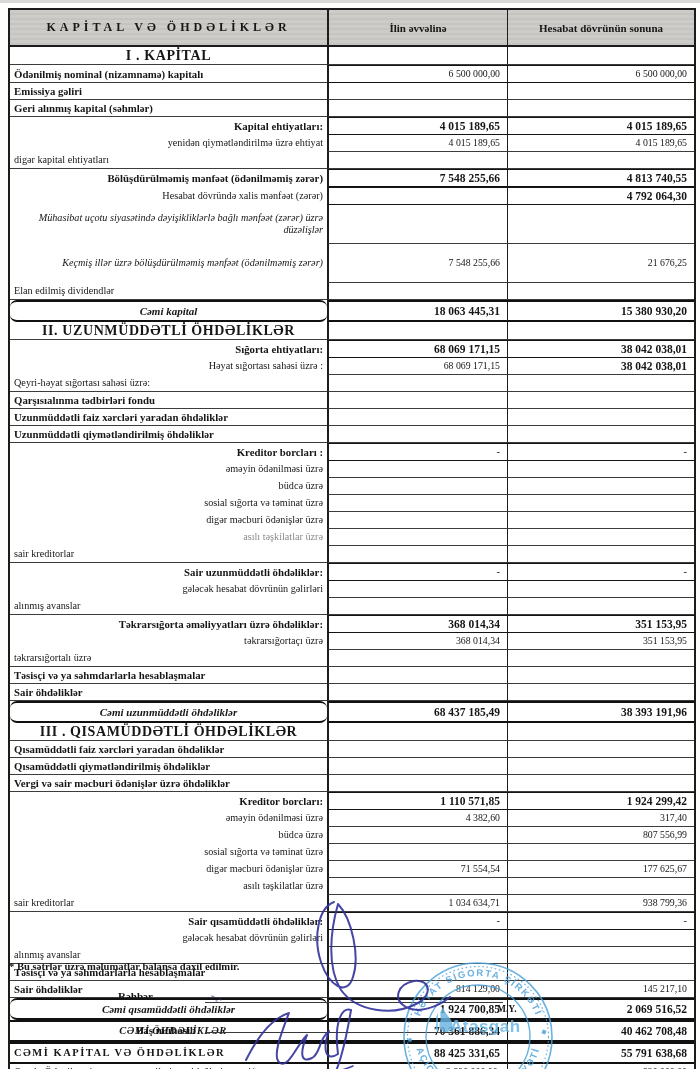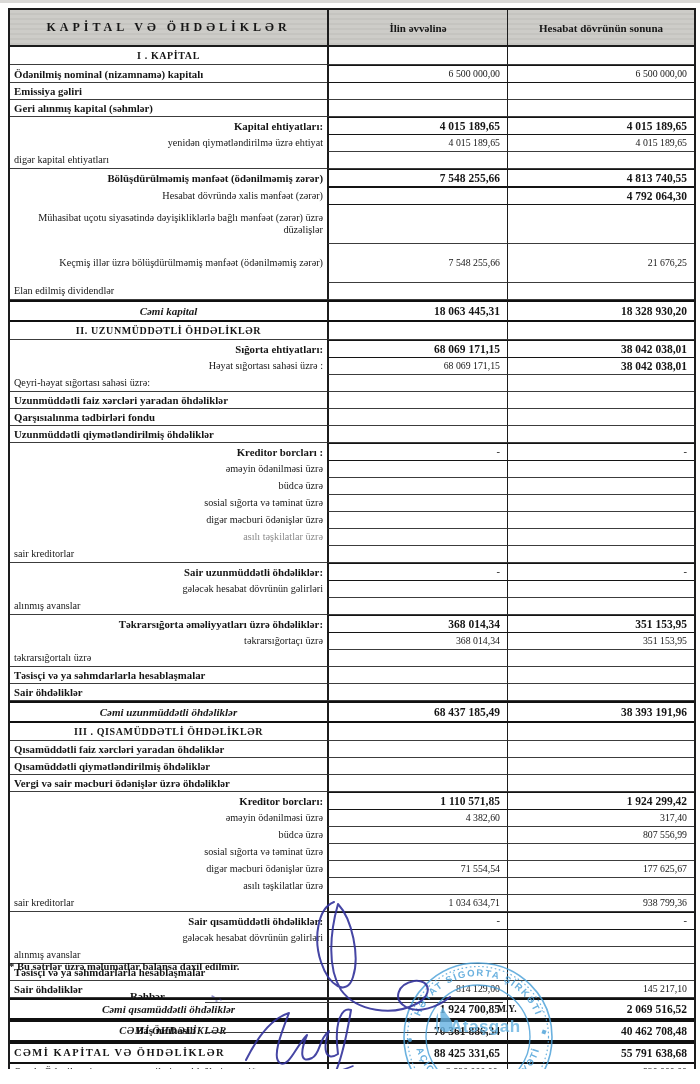--- a/index.html
+++ b/index.html
@@ -22,33 +22,33 @@
          text-align:right;font-size:10.5px;}
   td.val.c2{border-left:1.4px solid #1c1c1c;}
   td.val.b{font-weight:bold;font-size:11.5px;}
   td.val.s{font-size:9.8px;}
 
   .ind1{padding-left:32px;}
   .ind2{padding-left:58px;}
 
   tr.r-sub td.lbl,tr.r-gray td.lbl{font-weight:normal;font-size:10.2px;}
   tr.r-gray td.lbl{color:#8a8a8a;}
-  tr.r-section td.lbl{text-align:center;letter-spacing:.6px;font-size:10px;height:15px;}
+  tr.r-section td.lbl{text-align:center;letter-spacing:.6px;font-size:14px;height:15px;}
   tr.r-note td.lbl{font-weight:normal;font-size:10.4px;}
   tr.r-total td,tr.r-grandi td,tr.r-grand td{border-top:2px solid #101010;border-bottom:2px solid #101010;height:16px;}
-  tr.r-total td.lbl{text-align:center;font-style:italic;font-size:11px;}
+  tr.r-total td.lbl{text-align:center;font-style:italic;font-size:11px;border-radius:7px;}
   tr.r-grandi td.lbl{text-align:center;font-style:italic;font-size:10.5px;letter-spacing:.5px;padding-left:13px;}
   tr.r-grand td.lbl{font-size:10.5px;letter-spacing:1.5px;}
   tr.hv td.val{border-top:1.5px solid #141414;border-bottom:1.4px solid #141414;}
   tr.tall td{height:32px;}
-  tr.tall td.lbl{padding-top:3px;padding-bottom:3px;}
+  tr.tall td.lbl{padding-top:3px;padding-bottom:3px;font-style:italic;}
 
   .footnote{position:absolute;left:9px;top:961px;font-size:10.6px;font-weight:bold;}
   .sig-label{position:absolute;font-size:11px;font-weight:bold;}
-  .lbl-rahbar{left:130px;top:990px;}
+  .lbl-rahbar{left:118px;top:990px;}
   .lbl-muhasib{left:136px;top:1024px;}
   .sig-line{position:absolute;height:0;border-bottom:1.6px solid #3a3a3a;}
   .line1{left:205px;top:1002px;width:298px;}
   .line2{left:205px;top:1032px;width:283px;}
   .my{position:absolute;left:497px;top:1004px;font-size:9.5px;font-weight:bold;}
   svg.overlay{position:absolute;left:0;top:0;pointer-events:none;}
   .stamp-arc{font-family:"Liberation Sans","DejaVu Sans",sans-serif;font-size:9.5px;font-weight:bold;letter-spacing:1.6px;}
   .stamp-logo{font-family:"Liberation Sans","DejaVu Sans",sans-serif;font-size:17px;font-weight:bold;letter-spacing:.5px;}
 </style>
 </head>
@@ -127,21 +127,21 @@
           <td class="val c2 s">21 676,25</td>
         </tr>
         <tr class="r-sub">
           <td class="lbl ind1">Elan edilmiş dividendlər</td>
           <td class="val c1 "></td>
           <td class="val c2 "></td>
         </tr>
         <tr class="r-total">
           <td class="lbl ind0">Cəmi kapital</td>
           <td class="val c1 b">18 063 445,31</td>
-          <td class="val c2 b">18 328 930,20</td>
+          <td class="val c2 b">15 380 930,20</td>
         </tr>
         <tr class="r-section">
           <td class="lbl ind0">II. UZUNMÜDDƏTLİ ÖHDƏLİKLƏR</td>
           <td class="val c1 "></td>
           <td class="val c2 "></td>
         </tr>
         <tr class="r-head hv">
           <td class="lbl ind0 nolb">Sığorta ehtiyatları:</td>
           <td class="val c1 b">68 069 171,15</td>
           <td class="val c2 b">38 042 038,01</td>
@@ -150,26 +150,26 @@
           <td class="lbl ind2 nolb">Həyat sığortası sahəsi üzrə :</td>
           <td class="val c1 s">68 069 171,15</td>
           <td class="val c2 b">38 042 038,01</td>
         </tr>
         <tr class="r-sub">
           <td class="lbl ind2">Qeyri-həyat sığortası sahəsi üzrə:</td>
           <td class="val c1 "></td>
           <td class="val c2 "></td>
         </tr>
         <tr class="r-head">
+          <td class="lbl ind0">Qarşısıalınma tədbirləri fondu</td>
+          <td class="val c1 "></td>
+          <td class="val c2 "></td>
+        </tr>
+        <tr class="r-head">
           <td class="lbl ind0">Uzunmüddətli faiz xərcləri yaradan öhdəliklər</td>
-          <td class="val c1 "></td>
-          <td class="val c2 "></td>
-        </tr>
-        <tr class="r-head">
-          <td class="lbl ind0">Qarşısıalınma tədbirləri fondu</td>
           <td class="val c1 "></td>
           <td class="val c2 "></td>
         </tr>
         <tr class="r-head">
           <td class="lbl ind0">Uzunmüddətli qiymətləndirilmiş öhdəliklər</td>
           <td class="val c1 "></td>
           <td class="val c2 "></td>
         </tr>
         <tr class="r-head hv">
           <td class="lbl ind0 nolb">Kreditor borcları :</td>

